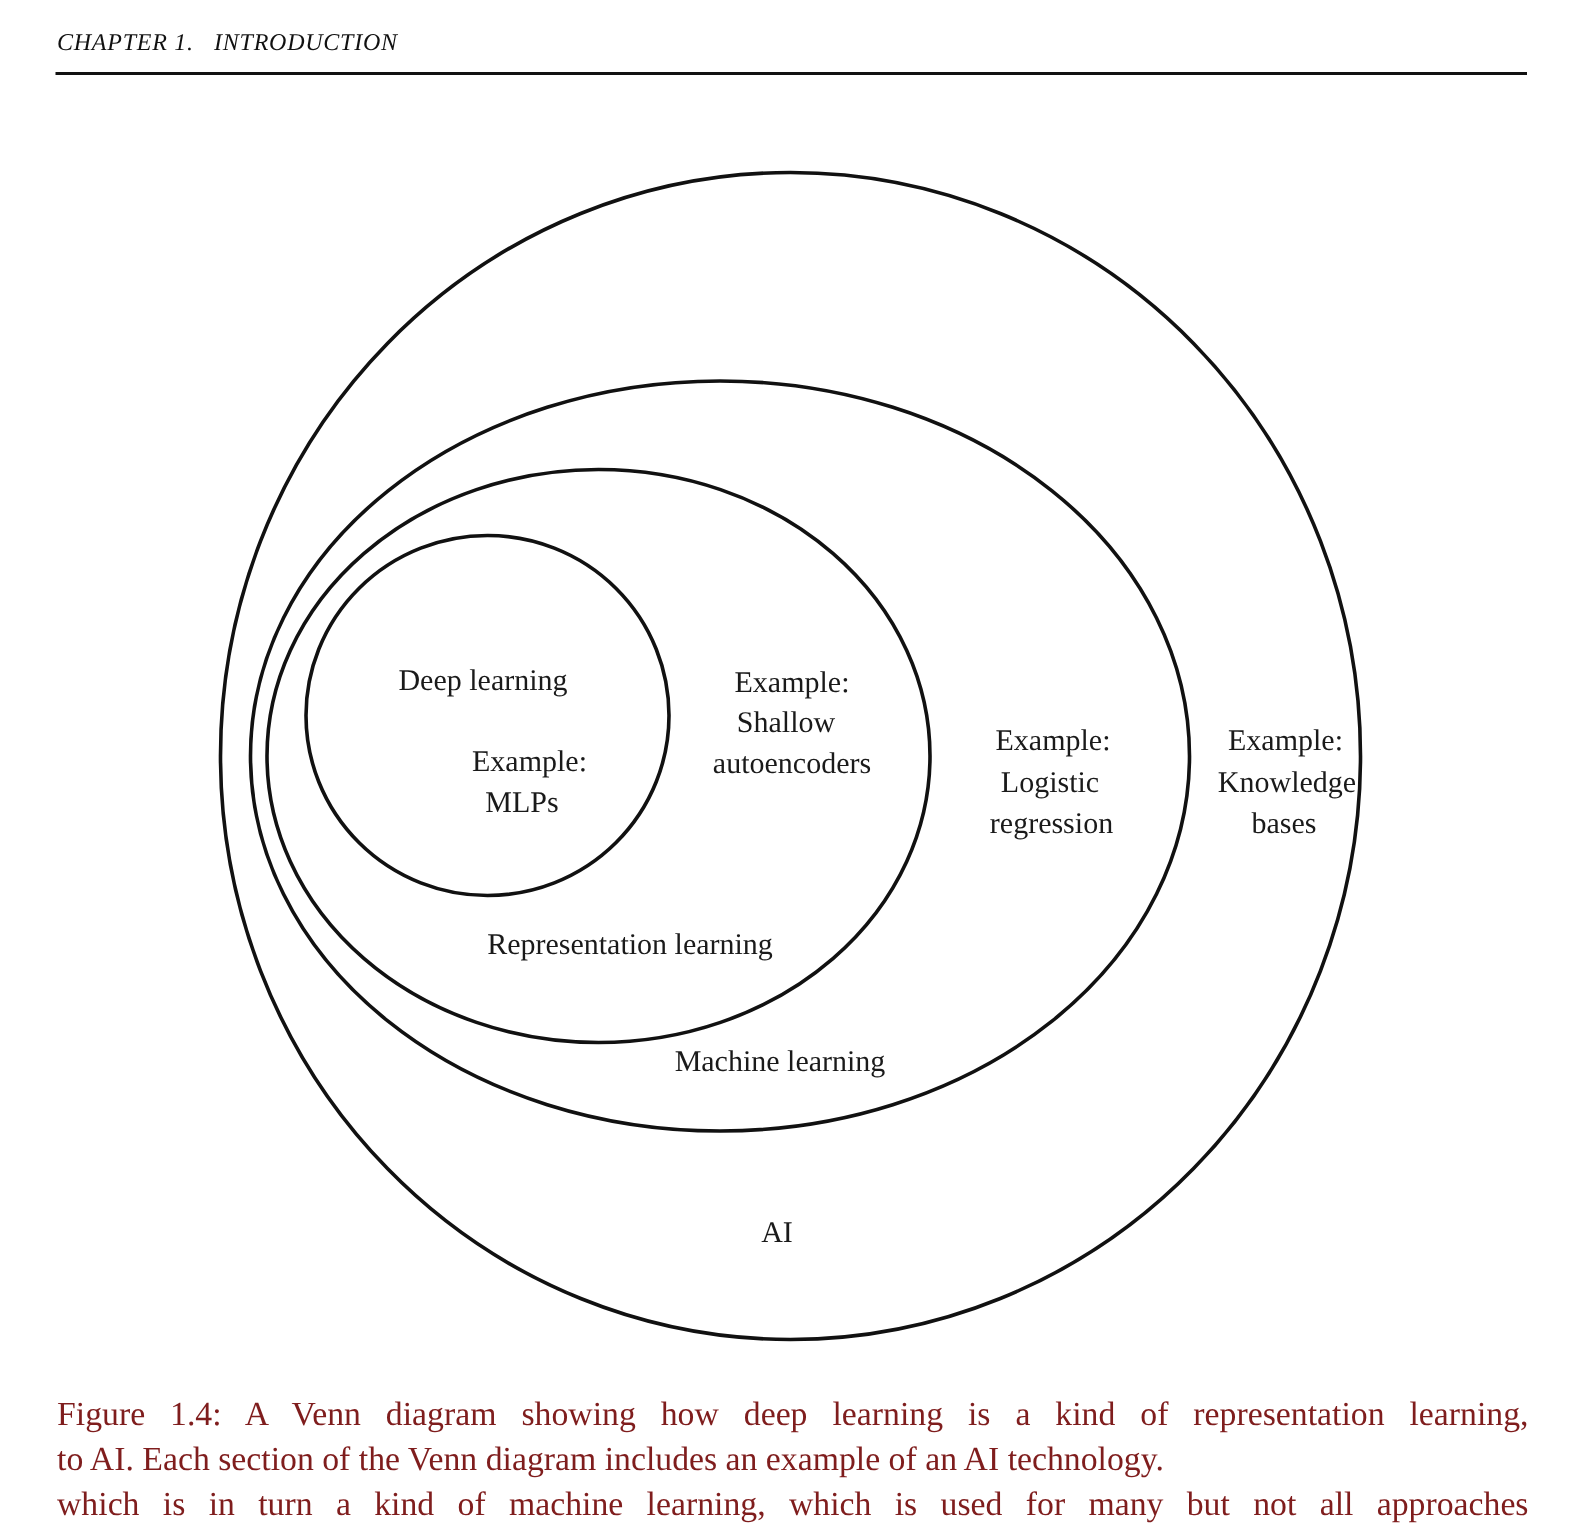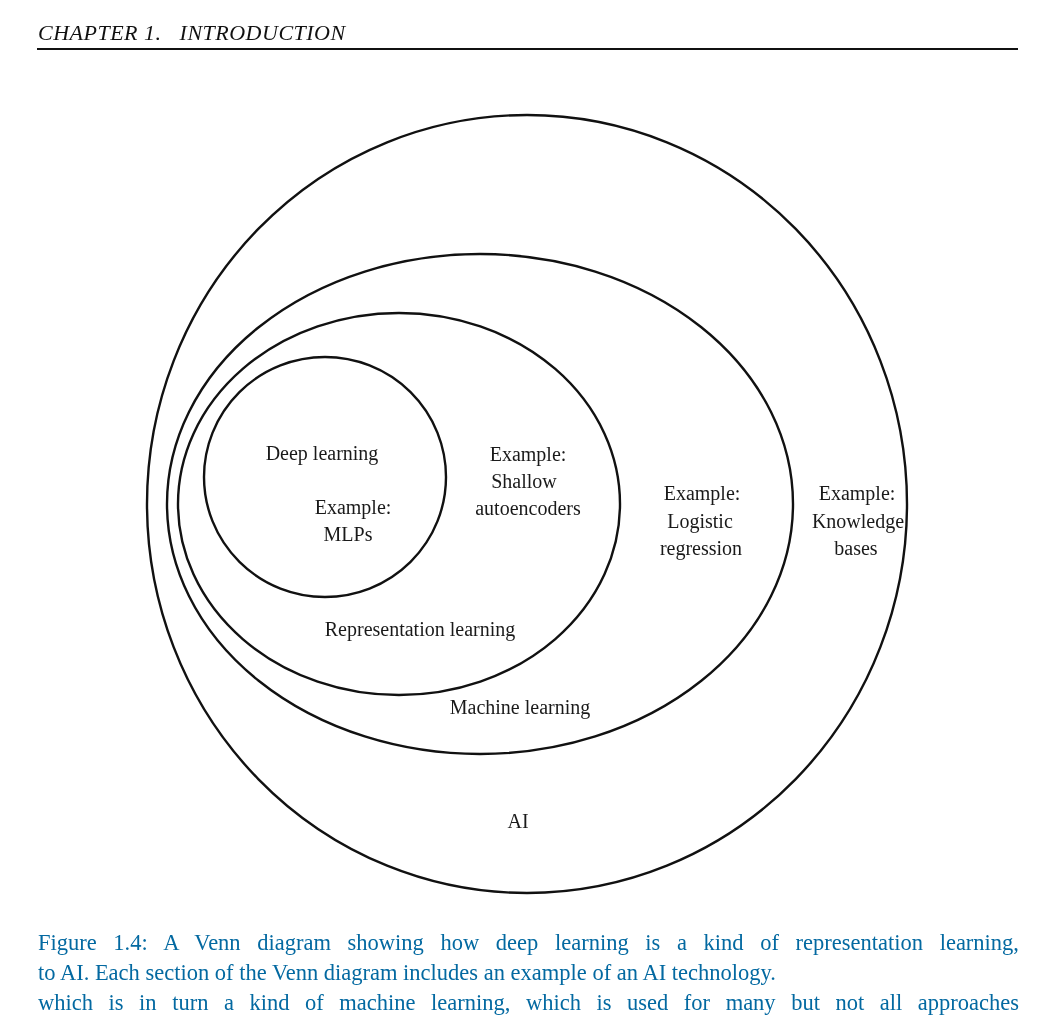--- a/index.html
+++ b/index.html
@@ -10,21 +10,21 @@
     color: #111111;
     overflow: hidden;
     position: relative;
   }
   .page { position: absolute; inset: 0; width: 1057px; height: 1024px; }
 
   .running-header {
     position: absolute;
     left: 38px; top: 20px;
     font-style: italic;
-    font-size: 22px;
+    font-size: 16px;
     letter-spacing: 0.5px;
     white-space: pre;
     color: #111111;
   }
   .header-rule {
     position: absolute;
     left: 37px; top: 48px;
     width: 981px; height: 2px;
     background: #111111;
   }
@@ -46,21 +46,21 @@
     fill: #1a1a1a;
     text-anchor: middle;
   }
 
   .caption {
     position: absolute;
     left: 38px; top: 928px;
     width: 981px;
     font-size: 22.5px;
     line-height: 30px;
-    color: #0369a1;
+    color: #7f1d1d;
   }
   .caption .cap-line { width: 100%; }
   .caption .cap-line.justify { text-align: justify; text-align-last: justify; }
 </style>
 </head>
 <body>
 
 <div class="page">
 
   <div class="running-header">CHAPTER 1.   INTRODUCTION</div>

